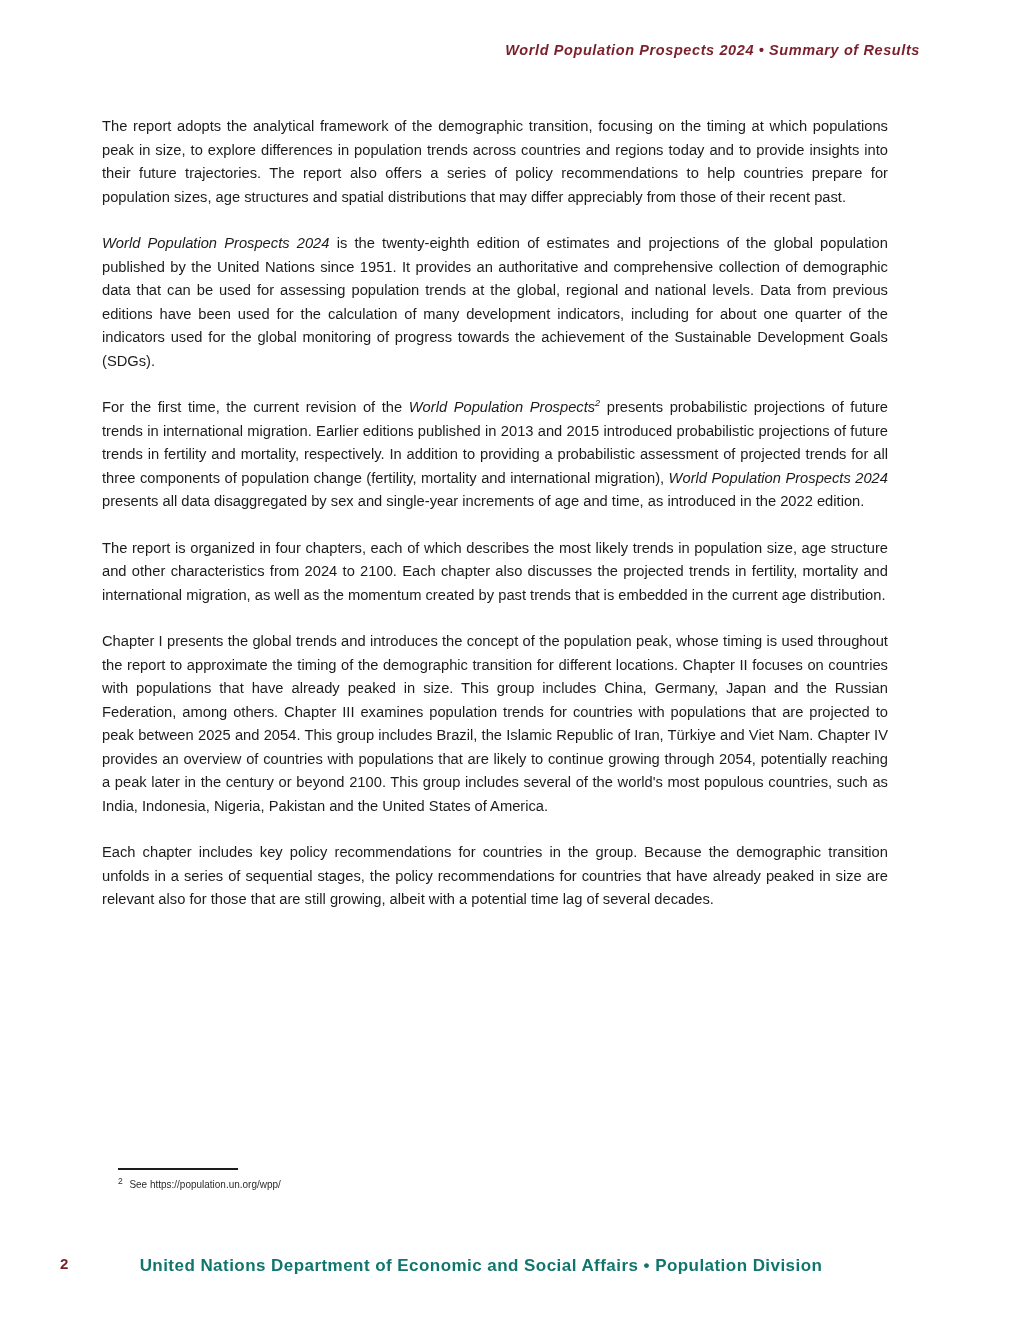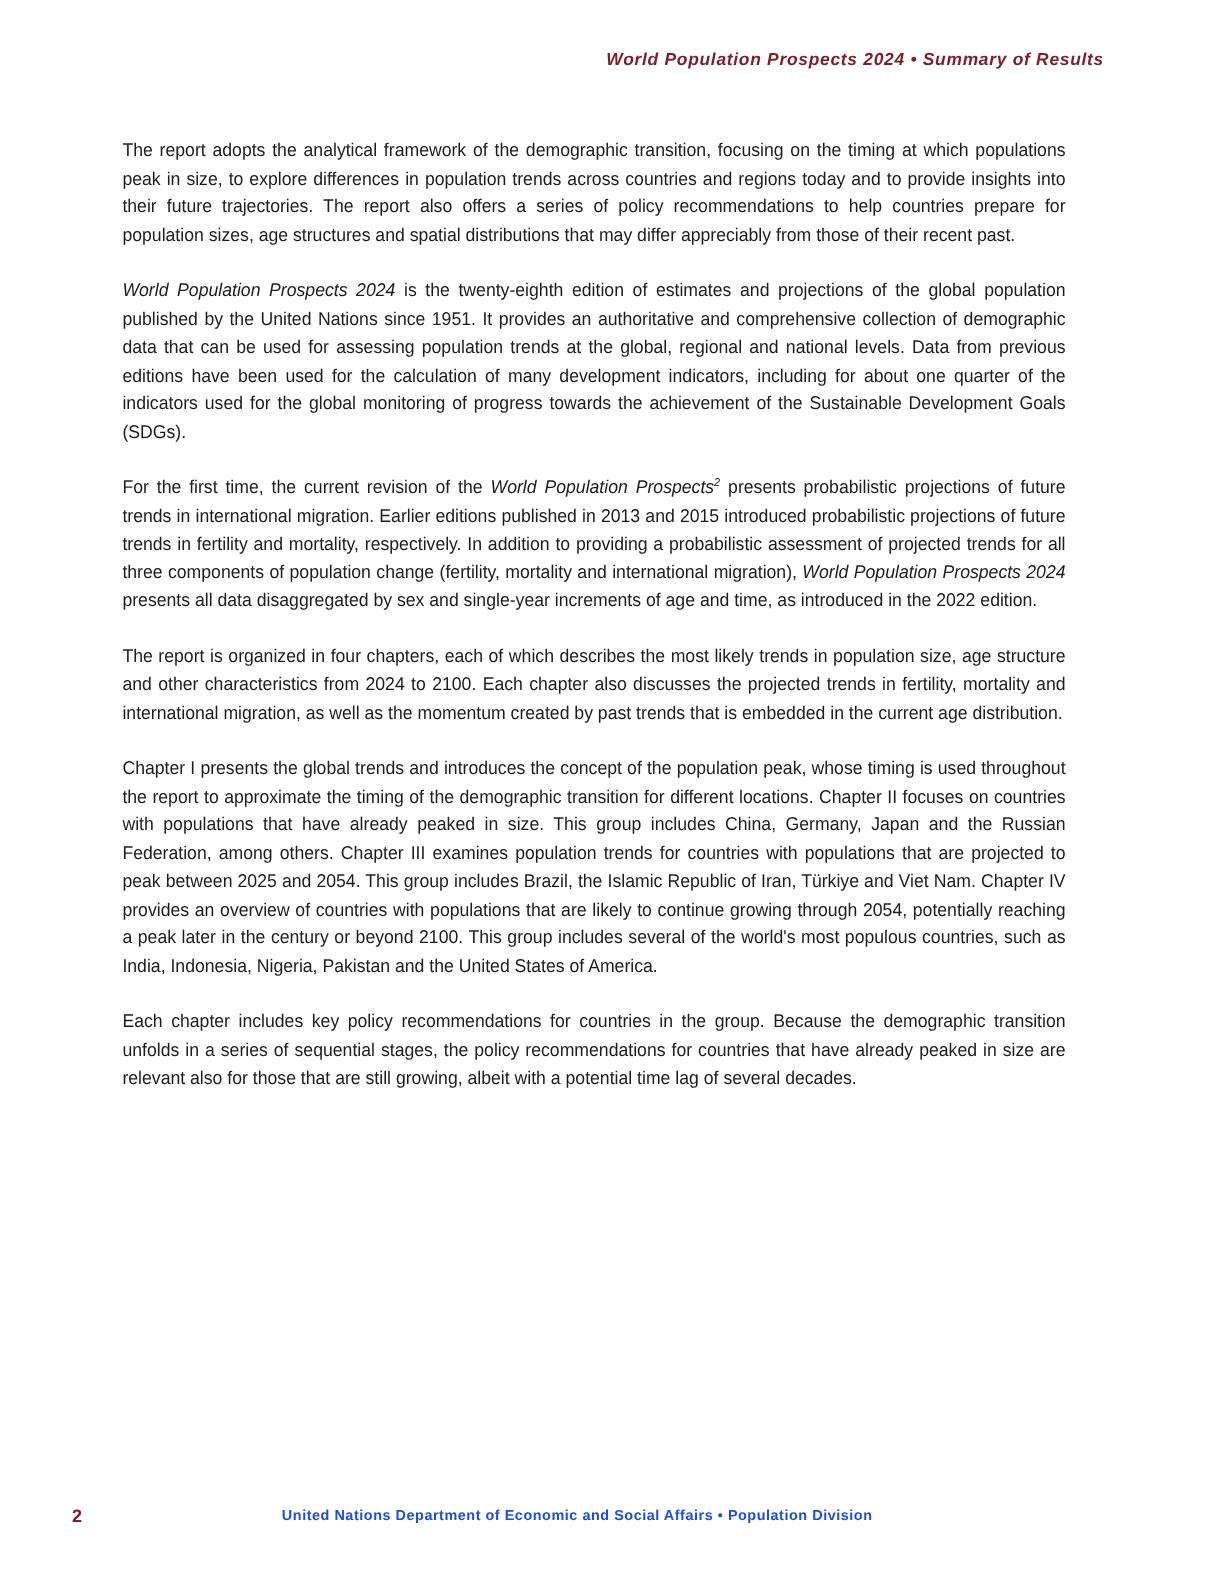--- a/index.html
+++ b/index.html
@@ -117,24 +117,24 @@
     font-size: 15px;
     font-weight: bold;
     color: #7b1f2b;
   }
   .footer-title {
     position: absolute;
     left: 0;
     top: 1px;
     width: 962px;
     text-align: center;
-    font-size: 12px;
+    font-size: 17px;
     font-weight: bold;
     letter-spacing: 0.45px;
-    color: #1d4ed8;
+    color: #0f766e;
     white-space: nowrap;
   }
 </style>
 </head>
 <body>
 
 <div class="page">
 
   <div class="running-header">World Population Prospects 2024 • Summary of Results</div>
 
@@ -159,19 +159,23 @@
     <p class="para">
       <span>Chapter I presents the global trends and introduces the concept of the population peak, whose timing is used throughout the report to approximate the timing of the demographic transition for different locations. Chapter II focuses on countries with populations that have already peaked in size. This group includes China, Germany, Japan and the Russian Federation, among others. Chapter III examines population trends for countries with populations that are projected to peak between 2025 and 2054. This group includes Brazil, the Islamic Republic of Iran, Türkiye and Viet Nam. Chapter IV provides an overview of countries with populations that are likely to continue growing through 2054, potentially reaching a peak later in the century or beyond 2100. This group includes several of the world's most populous countries, such as India, Indonesia, Nigeria, Pakistan and the United States of America.</span>
     </p>
 
     <p class="para">
       <span>Each chapter includes key policy recommendations for countries in the group. Because the demographic transition unfolds in a series of sequential stages, the policy recommendations for countries that have already peaked in size are relevant also for those that are still growing, albeit with a potential time lag of several decades.</span>
     </p>
 
   </div>
 
+  <div class="footnote-area">
+    <div class="footnote-rule"></div>
+    <div class="footnote"><span class="fn-num">2</span><span>See https://population.un.org/wpp/</span></div>
+  </div>
 
   <div class="page-footer">
     <div class="folio">2</div>
     <div class="footer-title">United Nations Department of Economic and Social Affairs • Population Division</div>
   </div>
 
 </div>
 
 </body></html>

